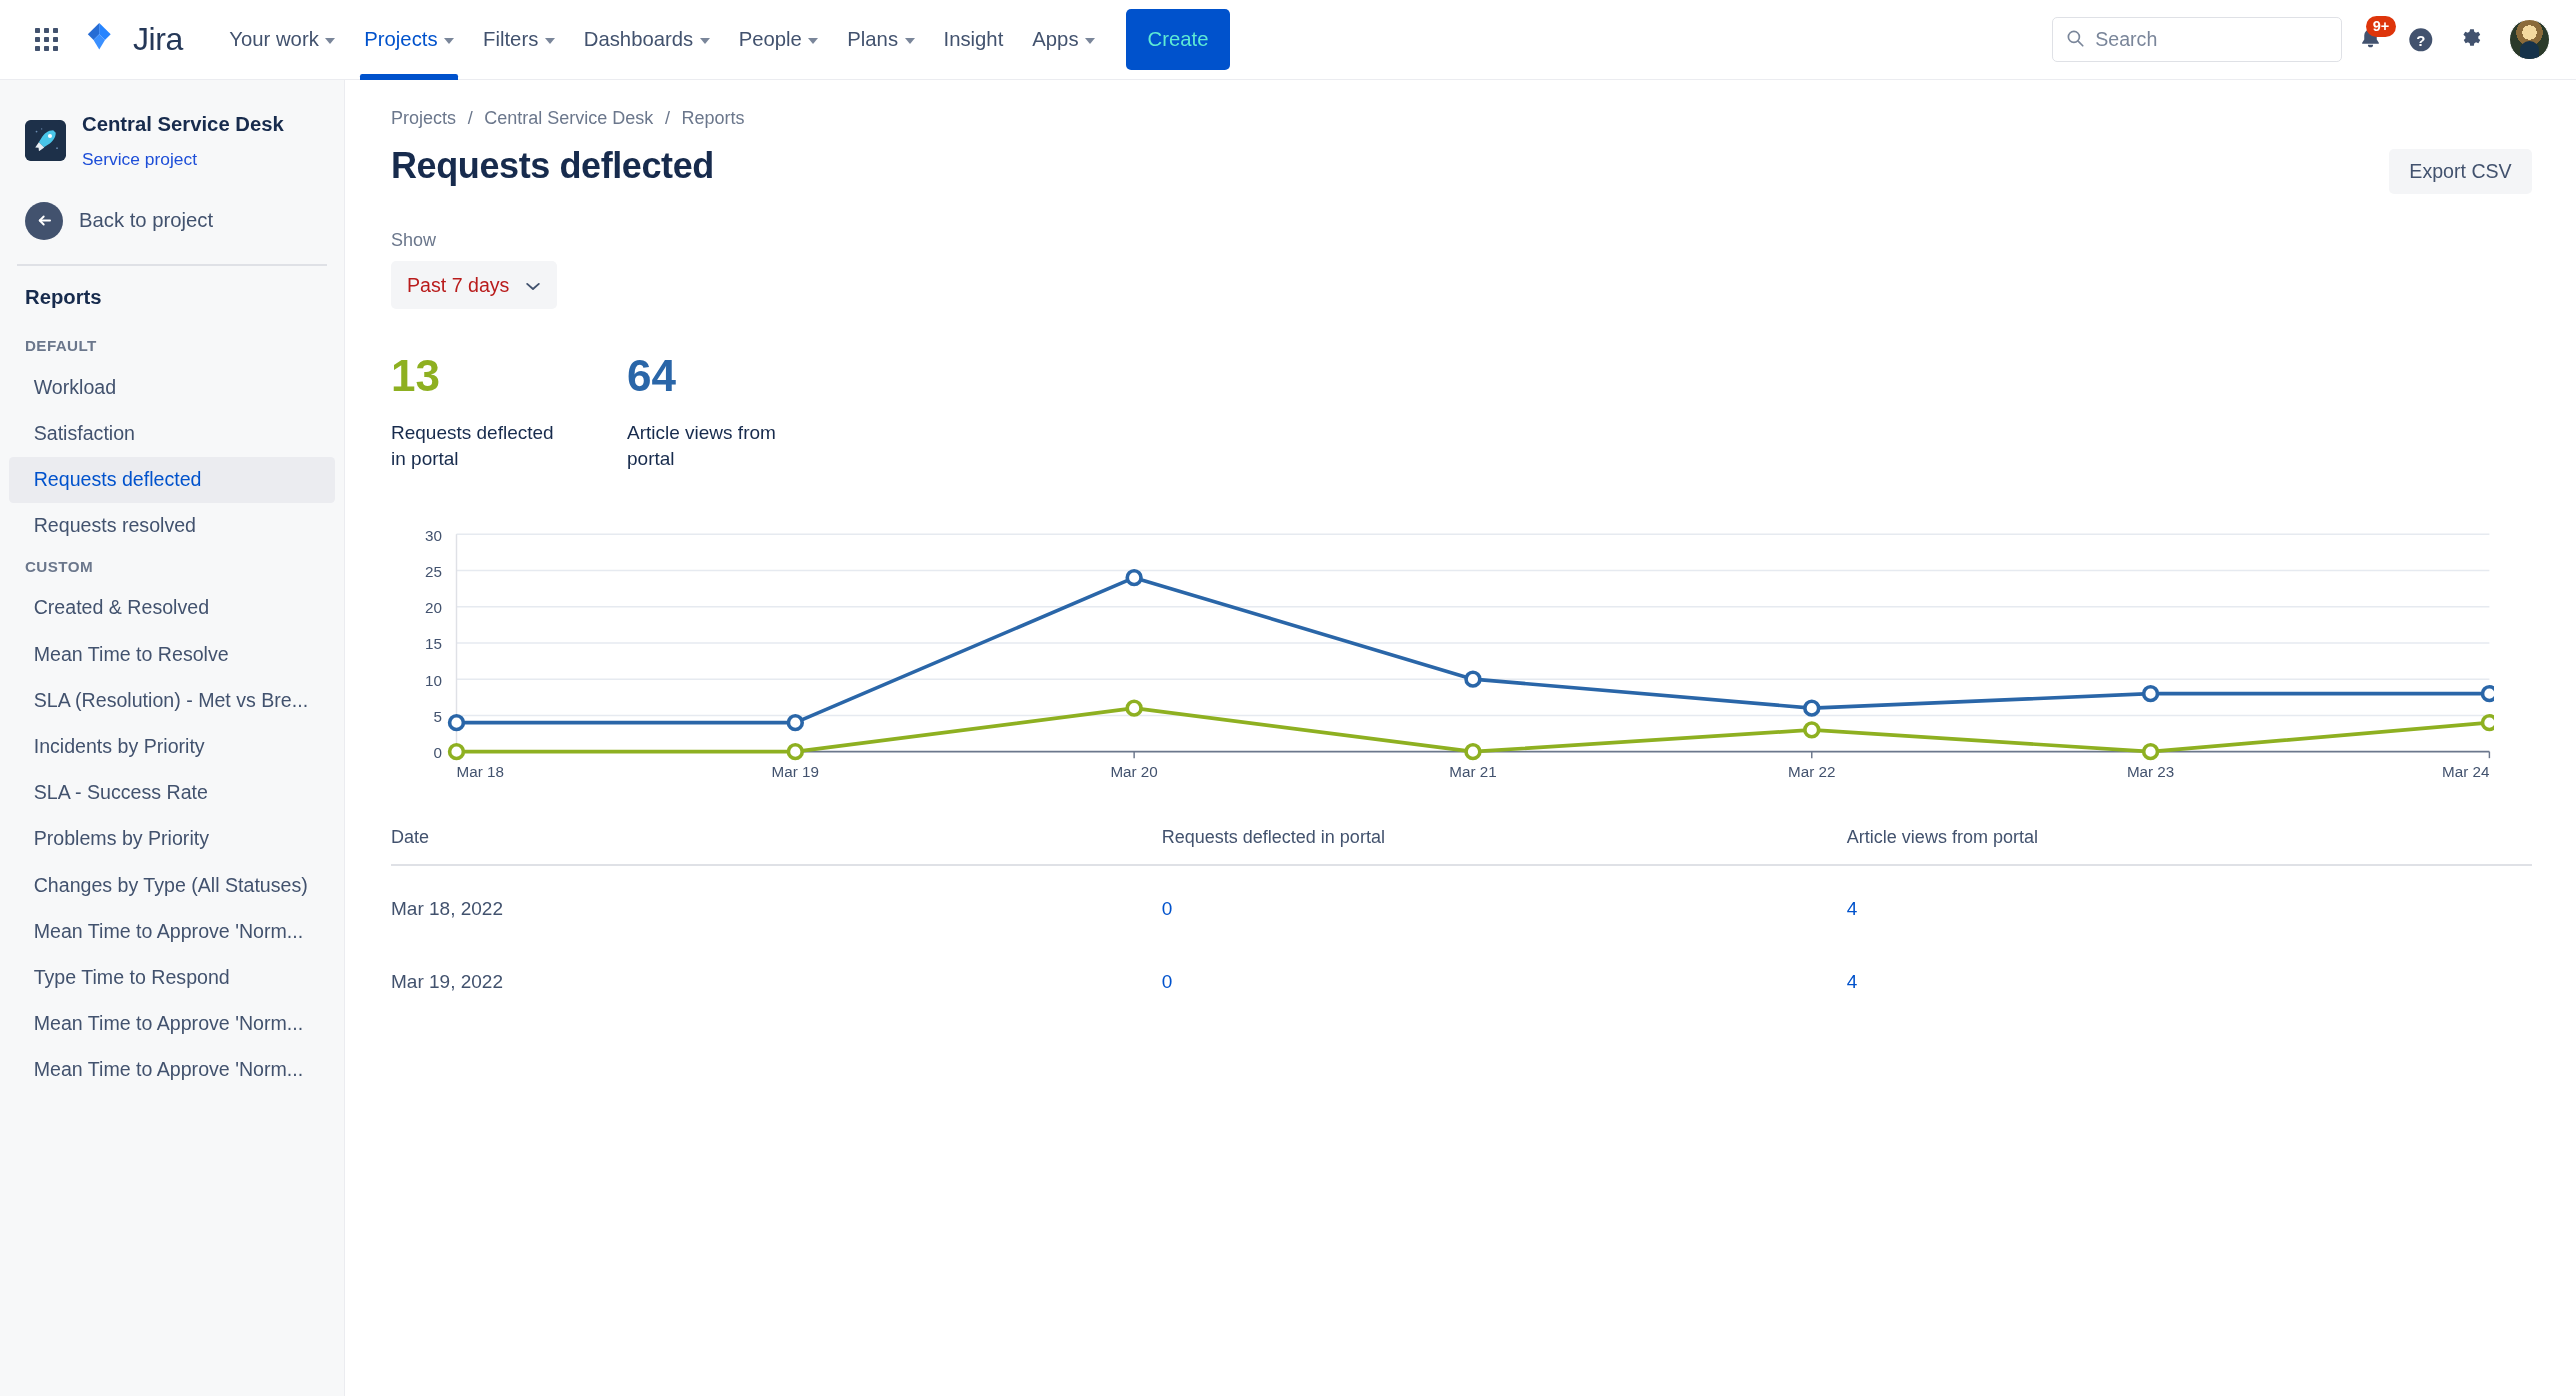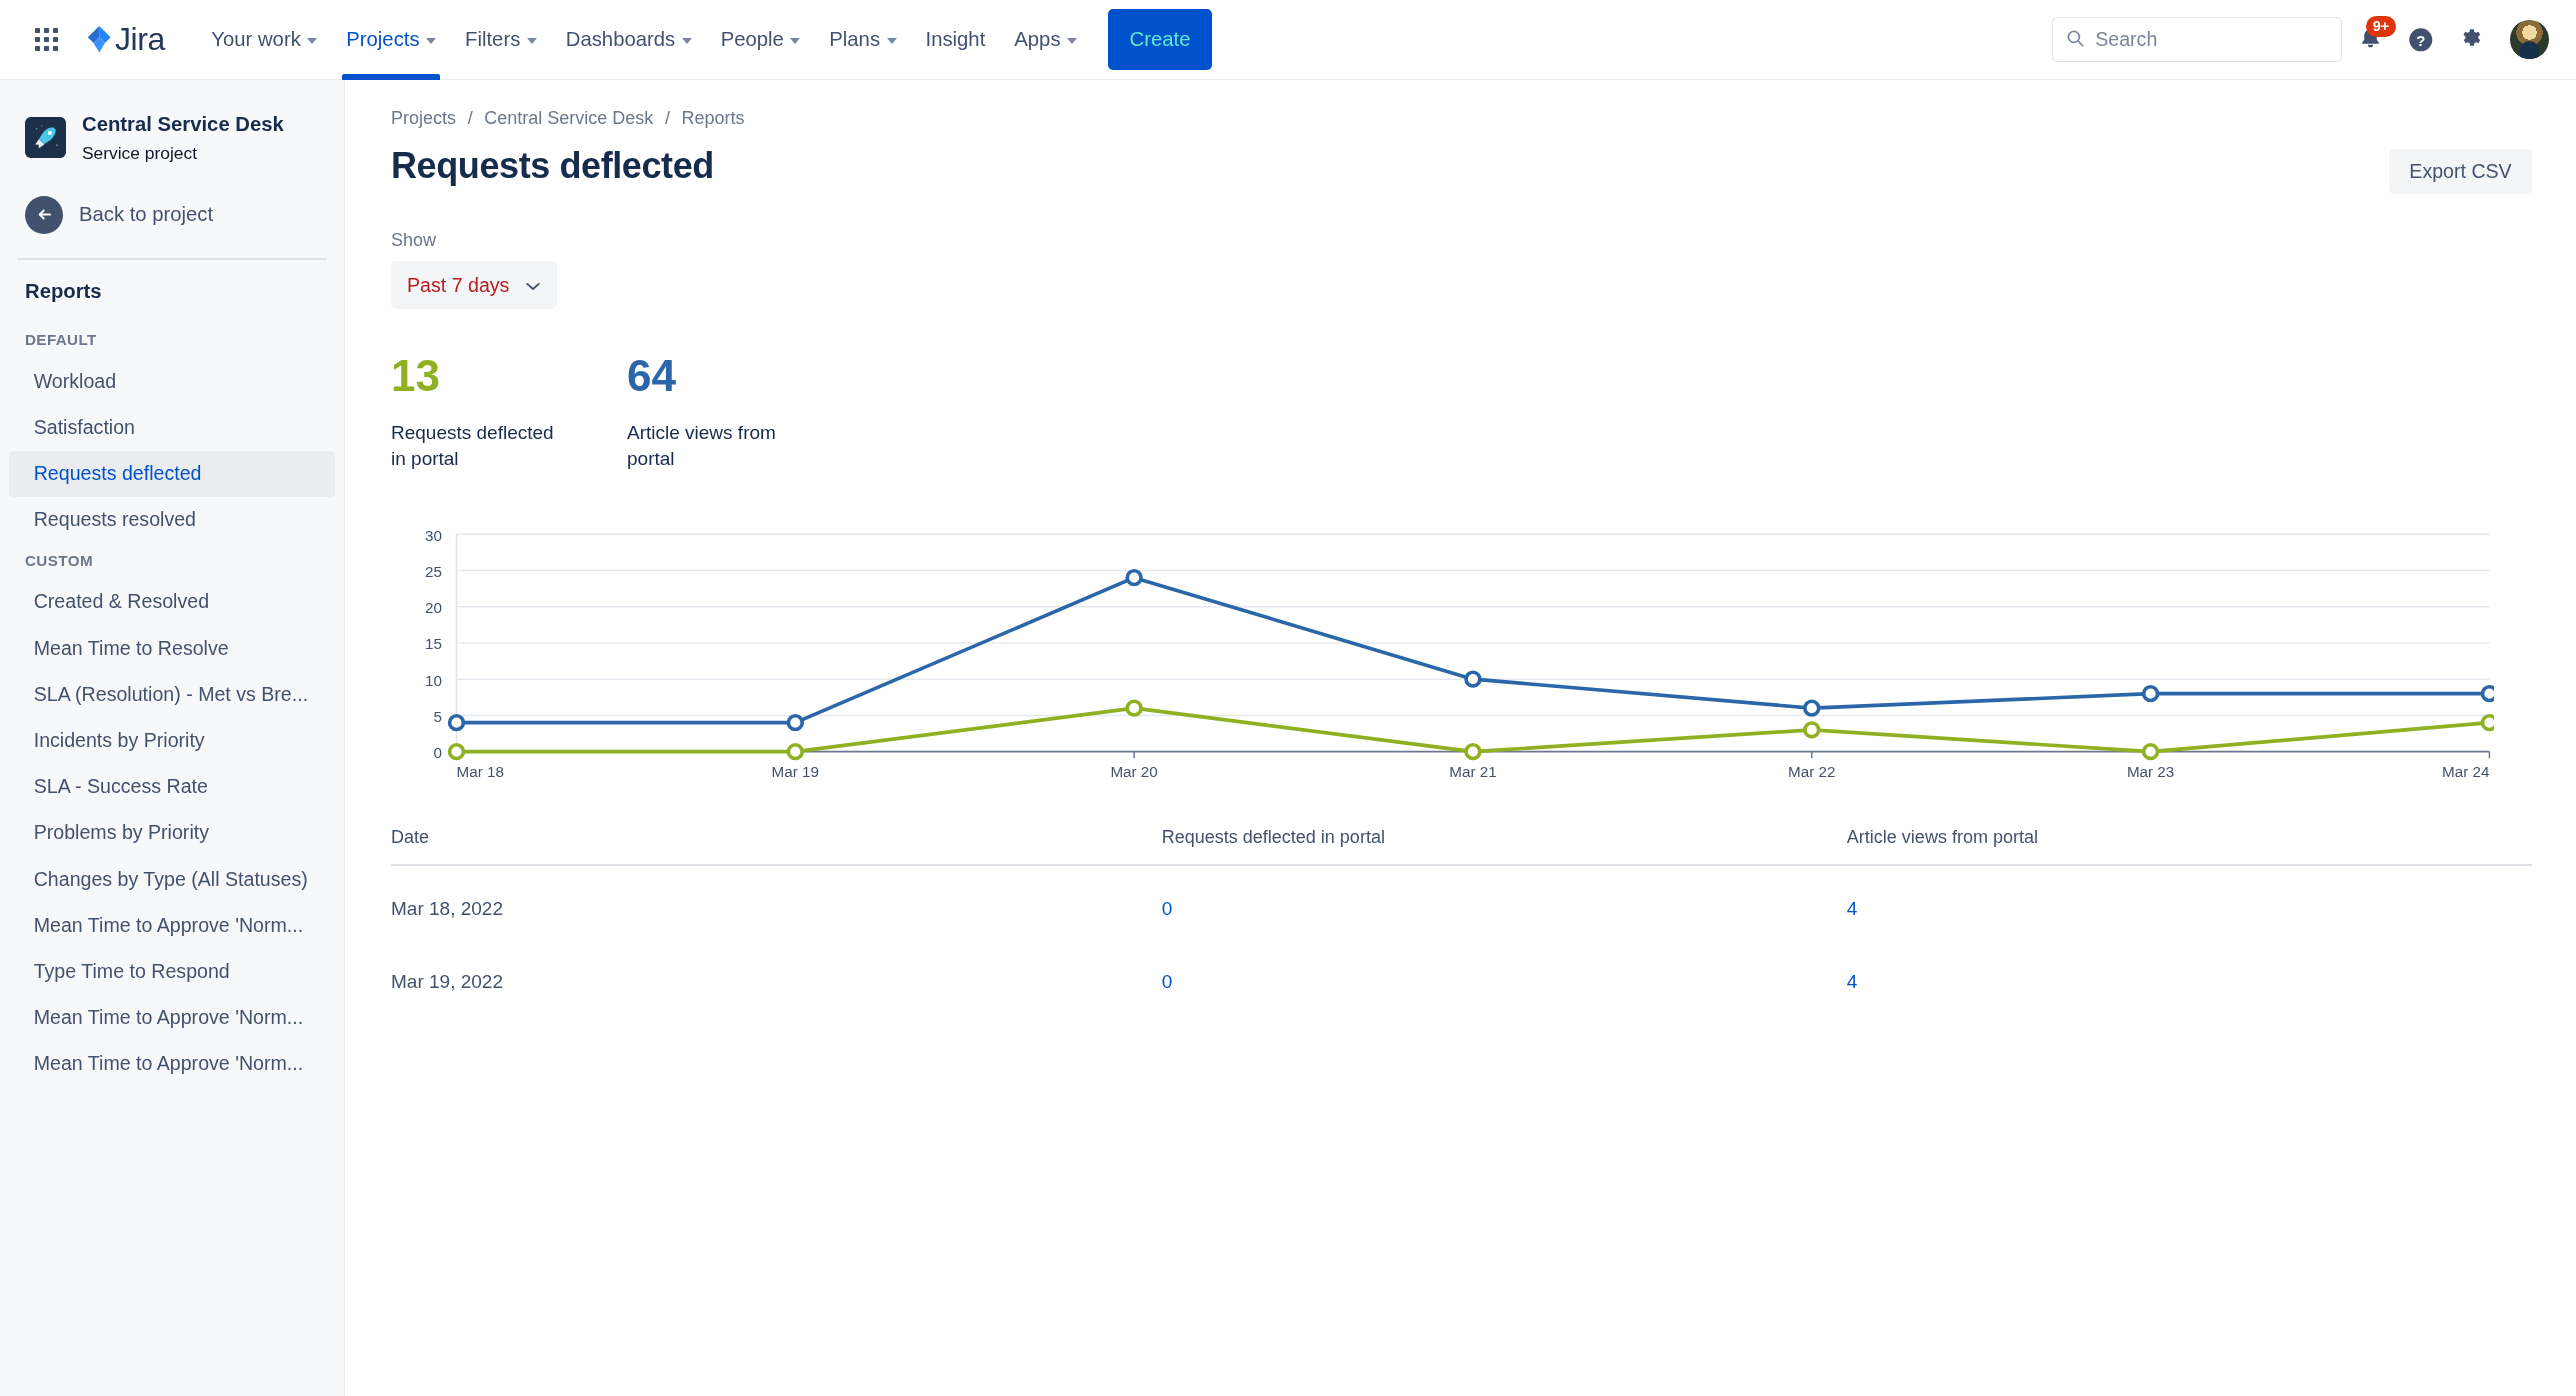--- a/index.html
+++ b/index.html
@@ -26,21 +26,21 @@
     display: grid;
     grid-template-columns: repeat(3, 1fr);
     grid-template-rows: repeat(3, 1fr);
     gap: 3.6px;
     padding: 8.7px;
     border-radius: 5.1px;
     cursor: pointer;
   }
   .app-switcher i { background: #42526e; border-radius: 0.7px; display: block; }
   .jira-logo-wrap {
-    display: flex; align-items: center; gap: 0;
+    display: flex; align-items: flex-start; gap: 18px;
     margin-left: 17.4px; margin-right: 32px; cursor: pointer;
   }
   .jira-mark { width: 30.5px; height: 30.5px; }
   .jira-word {
     font-size: 32px; font-weight: 500; color: #253858; letter-spacing: -0.4px;
   }
   .navitem {
     display: flex; align-items: center; gap: 6.5px;
     font-size: 20.3px; color: #42526e; font-weight: 500;
     padding: 0 14.5px; height: 80px; cursor: pointer; position: relative;
@@ -92,21 +92,21 @@
     width: 345px; flex: none; background: #f7f8f9;
     border-right: 1.5px solid #ebecf0; padding-top: 22px;
     overflow: hidden;
   }
   .proj-head { display: flex; align-items: center; gap: 16px; padding: 10.2px 25px 19px; }
   .proj-avatar {
     width: 41px; height: 41px; border-radius: 5.8px; flex: none;
     background: #1d3049; position: relative; overflow: hidden;
   }
   .proj-title { font-size: 20.3px; font-weight: 700; color: #172b4d; line-height: 1.25; }
-  .proj-sub { font-size: 17.4px; color: #0f172a; margin-top: 5px; }
+  .proj-sub { font-size: 17.4px; color: #1d4ed8; margin-top: 11px; }
   .back-row {
     display: flex; align-items: center; gap: 16px; padding: 13px 25px 22px; cursor: pointer;
   }
   .back-circle {
     width: 38px; height: 38px; border-radius: 50%; background: #42526e; flex: none;
     display: flex; align-items: center; justify-content: center;
   }
   .back-label { font-size: 20.3px; color: #42526e; }
   .side-div { height: 1.5px; background: #dfe1e6; margin: 2.9px 17.4px 16px; }
   .side-head {

